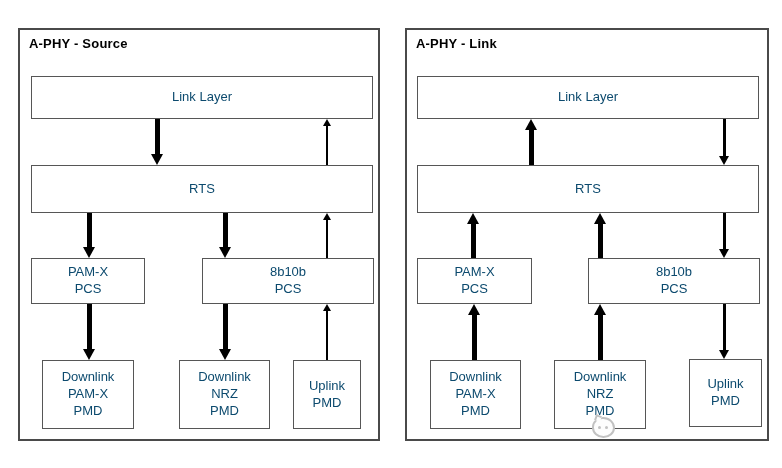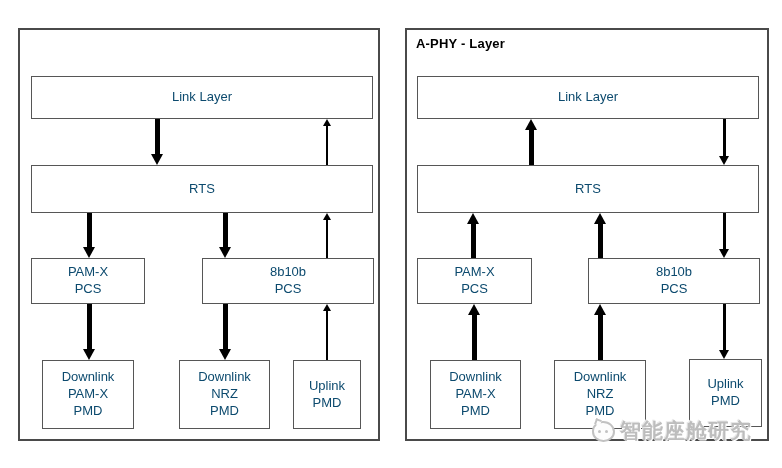--- a/index.html
+++ b/index.html
@@ -96,20 +96,21 @@
     letter-spacing:1px;
     white-space:nowrap;
   }
 </style>
 </head>
 <body>
 
 <div id="stage">
 
   <div id="panel-source" class="panel">
+    <div class="panel-title">A-PHY - Source</div>
     <div class="box b-link">Link Layer</div>
     <div class="box b-rts">RTS</div>
     <div class="box b-pamx">PAM-X
 PCS</div>
     <div class="box b-8b10b">8b10b
 PCS</div>
     <div class="box b-dlpamx">Downlink
 PAM-X
 PMD</div>
     <div class="box b-dlnrz">Downlink
@@ -145,21 +146,21 @@
         <div class="shaft"></div>
         <div class="head"></div>
       </div>
       <div class="arrow thin up" style="left: 303px; top: 274px; width: 8px; height: 56px;">
         <div class="head"></div>
         <div class="shaft"></div>
       </div>
     </div>
 
   <div id="panel-sink" class="panel">
-    <div class="panel-title">A-PHY - Layer</div>
+    <div class="panel-title">A-PHY - Link</div>
     <div class="box b-link">Link Layer</div>
     <div class="box b-rts">RTS</div>
     <div class="box b-pamx">PAM-X
 PCS</div>
     <div class="box b-8b10b">8b10b
 PCS</div>
     <div class="box b-dlpamx">Downlink
 PAM-X
 PMD</div>
     <div class="box b-dlnrz">Downlink
@@ -200,16 +201,15 @@
         <div class="head"></div>
       </div>
     </div>
 
   <div class="watermark">
     <div class="wm-icon">
       <div class="ear"></div>
       <div class="eye l"></div>
       <div class="eye r"></div>
     </div>
-    <div class="wm-text">智能座舱研究</div>
   </div>
 
 </div>
 
 </body></html>

